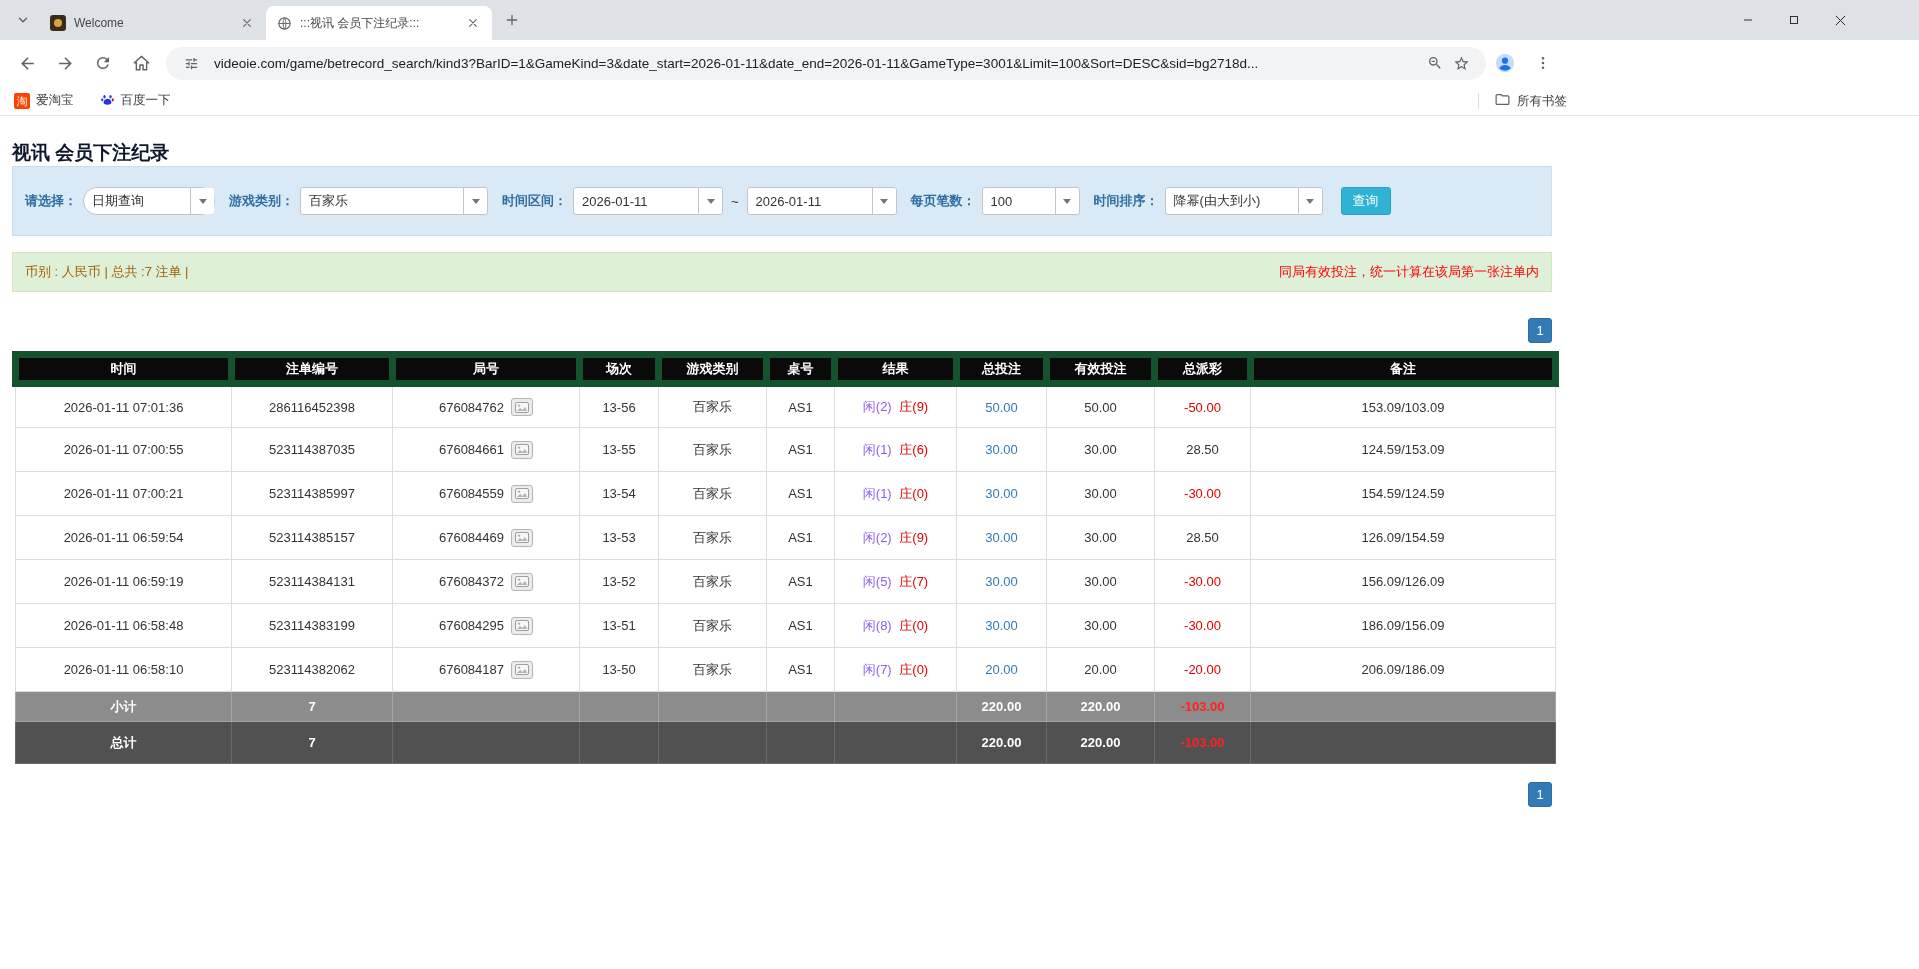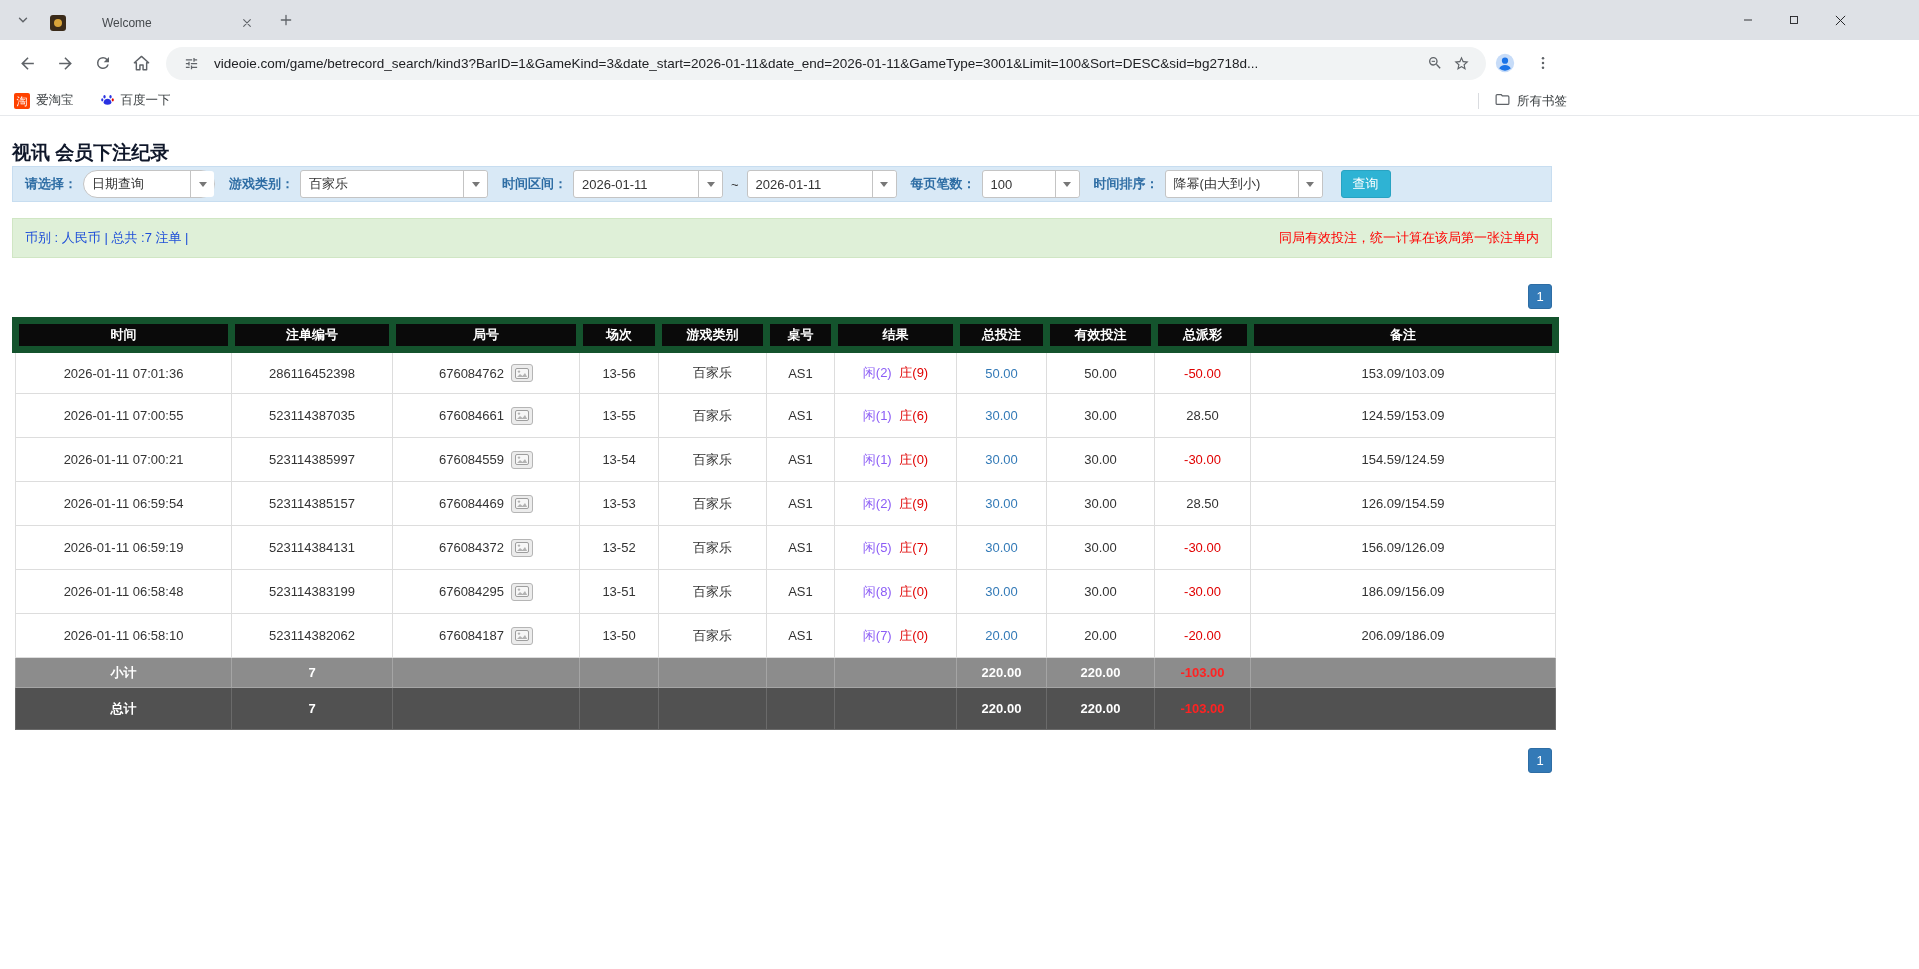--- a/index.html
+++ b/index.html
@@ -6,21 +6,21 @@
   html,body { margin:0; padding:0; }
   body {
     width:1919px; height:969px; overflow:hidden;
     font-family:"Liberation Sans","DejaVu Sans",sans-serif;
     background:#fff; color:#333;
   }
 
   
   .tab-strip { height:40px; background:#dee1e6; display:flex; align-items:flex-end; position:relative; }
   .tab-search-btn { width:30px; height:30px; margin:0 2px 0 8px; align-self:center; display:flex; align-items:center; justify-content:center; border-radius:50%; color:#5f6368; }
-  .tab { width:226px; height:34px; display:flex; align-items:center; padding:0 10px; border-radius:8px 8px 0 0; font-size:12px; color:#45494d;gap:28px; }
+  .tab { width:226px; height:34px; display:flex; align-items:center; padding:0 10px; border-radius:8px 8px 0 0; font-size:12px; color:#45494d; }
   .tab.active { background:#fff; }
   .tab .favicon { width:16px; height:16px; margin-right:8px; flex:0 0 auto; display:flex; align-items:center; justify-content:center; }
   .tab-title { flex:1; white-space:nowrap; overflow:hidden; text-overflow:ellipsis; }
   .tab-close { width:18px; height:18px; border-radius:50%; display:flex; align-items:center; justify-content:center; color:#5f6368; flex:0 0 auto; }
   .new-tab-btn { width:28px; height:28px; align-self:center; margin-left:6px; display:flex; align-items:center; justify-content:center; color:#5f6368; border-radius:50%; }
   .window-controls { position:absolute; left:1725px; top:0; height:40px; display:flex; }
   .win-btn { width:46px; height:40px; display:flex; align-items:center; justify-content:center; color:#202124; }
   .welcome-favicon { width:16px; height:16px; border-radius:3px; background:#3b2b1a; display:flex; align-items:center; justify-content:center; }
   .welcome-favicon i { width:8px; height:8px; border-radius:50%; background:#d9a43a; display:block; }
 
@@ -33,33 +33,33 @@
   .bookmarks-bar { height:30px; background:#fff; display:flex; align-items:center; padding:0 10px; position:relative; border-bottom:1px solid #e7e9ec; }
   .bookmark-item { display:flex; align-items:center; gap:6px; margin-right:18px; font-size:12.5px; color:#3c4043; height:24px; padding:0 4px; border-radius:4px; }
   .taobao-ic { width:16px; height:16px; border-radius:2px; background:#ff4200; color:#fff; font-size:11px; line-height:16px; text-align:center; }
   .bookmarks-right { position:absolute; left:1478px; top:0; height:30px; display:flex; align-items:center; gap:7px; font-size:12.5px; color:#3c4043; }
   .bm-sep { width:1px; height:16px; background:#dadce0; margin-right:4px; }
 
   
   .page { padding:12px 12px 0 12px; }
   .page-title { font-size:19px; font-weight:600; color:#0f172a; margin:12px 0 0 0; }
 
-  .filter-bar { width:1540px; background:#d9e9f6; border:1px solid #c7ddf0; padding:3px 12px; display:flex; align-items:center; font-size:13px; }
+  .filter-bar { width:1540px; background:#d9e9f6; border:1px solid #c7ddf0; padding:20px 12px; display:flex; align-items:center; font-size:13px; }
   .fgroup { display:flex; align-items:center; margin-right:14px; }
   .filter-label { color:#2e6da4; font-weight:bold; margin-right:6px; white-space:nowrap; }
   .dropdown { background:#fff; border:1px solid #c4c4c4; border-radius:3px; height:28px; display:flex; align-items:center; }
   .dd-value { flex:1; padding:0 8px; font-size:13px; color:#333; white-space:nowrap; overflow:hidden; }
   .dd-caret { width:24px; align-self:stretch; border-left:1px solid #c4c4c4; background:#fff; border-radius:0 3px 3px 0; display:flex; align-items:center; justify-content:center; }
   .dd-caret::after { content:""; border-left:4px solid transparent; border-right:4px solid transparent; border-top:5px solid #777; }
   .dd-w132{width:132px;border-radius:14px;} .dd-w188{width:188px;} .dd-w150{width:150px;} .dd-w98{width:98px;} .dd-w158{width:158px;}
   .range-sep { margin:0 8px; color:#333; }
   .search-btn { background:#2eb3d4; color:#fff; border:1px solid #28a3c2; border-radius:3px; height:28px; padding:0 11px; font-size:13px; margin-left:4px; cursor:pointer; }
 
   .info-bar { width:1540px; background:#dff0d8; border:1px solid #d0e6c4; padding:10px 12px; margin-top:16px; display:flex; justify-content:space-between; align-items:center; font-size:13px; }
-  .info-summary { color:#1d4ed8; }
+  .info-summary { color:#a16207; }
   .info-notice { color:#f00; }
 
   .pagination-row { width:1540px; display:flex; justify-content:flex-end; }
   .pagination-row.top { margin:26px 0 8px 0; }
   .pagination-row.bottom { margin:18px 0 0 0; }
   .page-btn { min-width:24px; height:25px; background:#337ab7; border:1px solid #2e6da4; color:#fff; border-radius:3px; font-size:13px; display:flex; align-items:center; justify-content:center; padding:0 6px; }
 
   table.records { width:1540px; border-collapse:collapse; table-layout:fixed; font-size:13px; }
   .records th { background:#0a0a0a; color:#fff; font-weight:bold; height:25px; border:7px solid #14532d; text-align:center; padding:2px 4px; }
   .records td { border:1px solid #ddd; height:44px; text-align:center; color:#333; padding:2px 4px; overflow:hidden; }
@@ -94,20 +94,34 @@
           </span>
         </span>
       <span class="tab-title">Welcome</span>
       <span class="tab-close">
         <svg width="10" height="10" viewBox="0 0 24 24">
             <path d="M4 4l16 16M20 4L4 20" stroke="#5f6368" stroke-width="2.6" stroke-linecap="round"></path>
           </svg>
       </span>
     </div>
 
+    <div class="tab active">
+      <span class="favicon">
+        <svg width="15" height="15" viewBox="0 0 24 24">
+            <circle cx="12" cy="12" r="9" fill="none" stroke="#5f6368" stroke-width="1.8"></circle>
+            <path d="M3 12h18M12 3c3 3 3 15 0 18M12 3c-3 3-3 15 0 18" fill="none" stroke="#5f6368" stroke-width="1.5"></path>
+          </svg>
+      </span>
+      <span class="tab-title">:::视讯 会员下注纪录:::</span>
+      <span class="tab-close">
+        <svg width="10" height="10" viewBox="0 0 24 24">
+            <path d="M4 4l16 16M20 4L4 20" stroke="#5f6368" stroke-width="2.6" stroke-linecap="round"></path>
+          </svg>
+      </span>
+    </div>
 
     <div class="new-tab-btn">
       <svg width="14" height="14" viewBox="0 0 24 24">
           <path d="M12 4v16M4 12h16" stroke="#5f6368" stroke-width="2.2" stroke-linecap="round"></path>
         </svg>
     </div>
 
     <div class="window-controls">
       <div class="win-btn">
         <svg width="12" height="12" viewBox="0 0 24 24">

